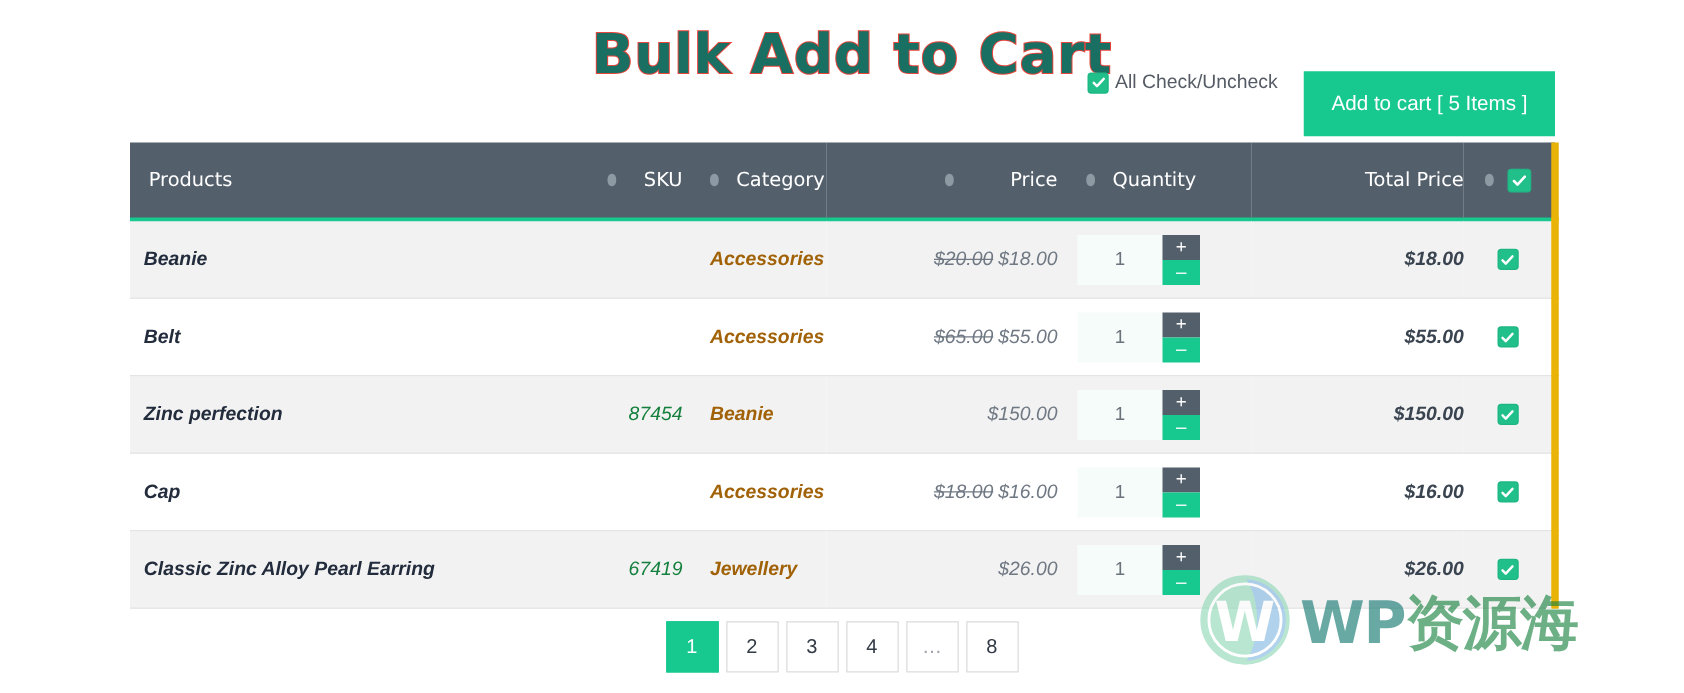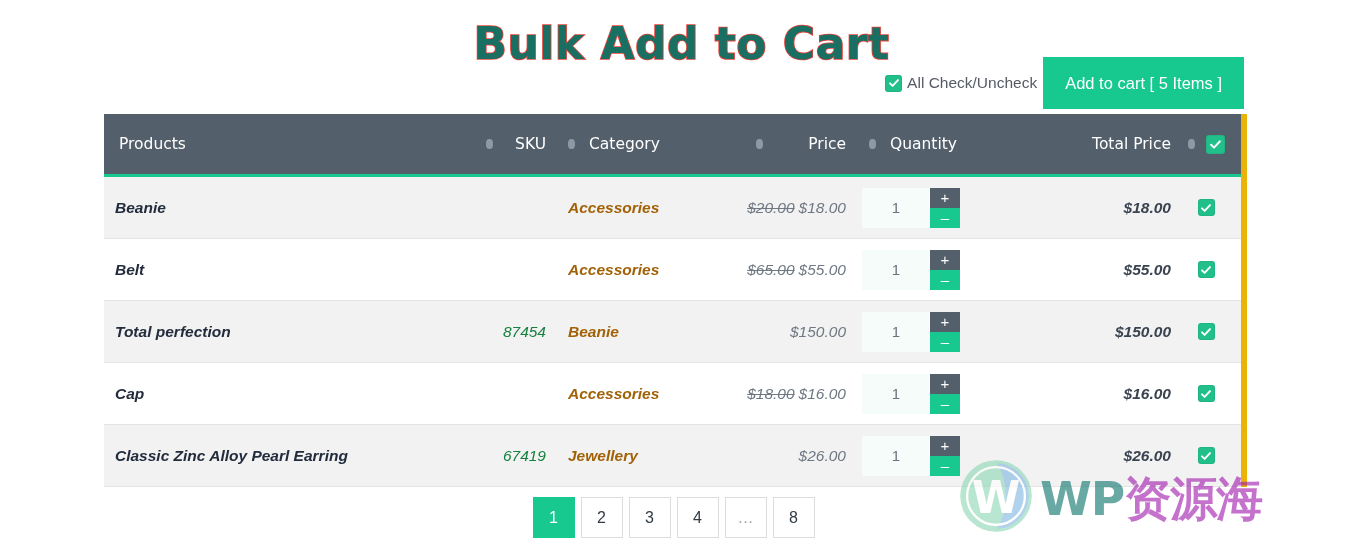--- a/index.html
+++ b/index.html
@@ -30,23 +30,23 @@
     line-height: 1.25;
     font-family: "DejaVu Sans", sans-serif;
   }
 
   
   #top-controls {
     position: absolute;
     top: 57px;
     right: 103px;
     display: flex;
-    align-items: center;
+    align-items: flex-start;
     justify-content: flex-end;
-    gap: 6px;
+    gap: 21px;
   }
   .all-check-wrap {
     display: flex;
     align-items: center;
     gap: 5px;
     font-size: 15.5px;
     color: #555b64;
   }
   .cbox {
     width: 17px;
@@ -218,21 +218,21 @@
   }
   #watermark .wm-text {
     font-size: 47px;
     font-weight: bold;
     line-height: 1;
     letter-spacing: -1px;
     font-family: "DejaVu Sans", sans-serif;
     white-space: nowrap;
   }
   #watermark .wm-en { color: #0f766e; }
-  #watermark .wm-cn { color: #a21caf; }
+  #watermark .wm-cn { color: #15803d; }
 </style>
 </head>
 <body>
 
 <h1 id="page-title">Bulk Add to Cart</h1>
 
 <div id="top-controls">
 
   <label class="all-check-wrap">
     <span class="cbox">
@@ -402,21 +402,21 @@
       <svg width="12" height="12" viewBox="0 0 12 12" aria-hidden="true">
         <path d="M2 6.3 L4.6 8.9 L10 3.1" fill="none" stroke="#ffffff" stroke-width="1.9" stroke-linecap="round" stroke-linejoin="round"></path>
               </svg>
             </span>
           </div>
         </td>
       </tr>
       <tr class="odd">
         <td>
           <div class="cell left">
-            <span class="prod-name">Total perfection</span>
+            <span class="prod-name">Zinc perfection</span>
           </div>
         </td>
         <td>
           <div class="cell right">
             <span class="sku">87454</span>
           </div>
         </td>
         <td>
           <div class="cell left" style="padding-left:12px">
             <span class="category">Beanie</span>

